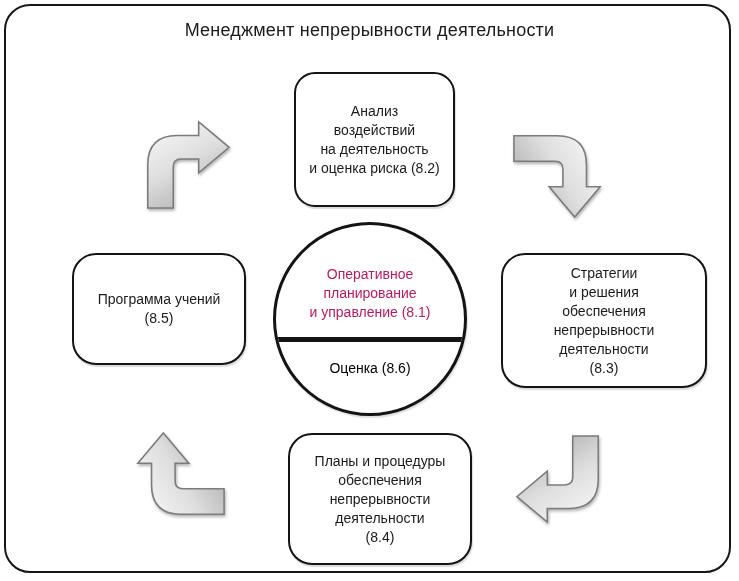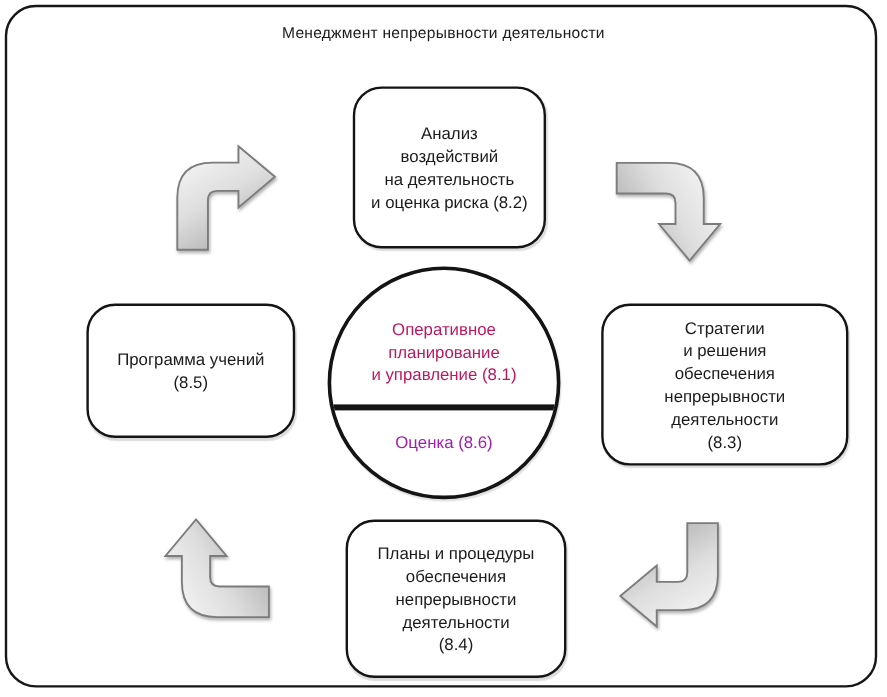--- a/index.html
+++ b/index.html
@@ -25,41 +25,41 @@
     border-radius: 26px;
     box-sizing: border-box;
     background: #ffffff;
   }
   .title {
     position: absolute;
     left: 0;
     top: 20px;
     width: 100%;
     text-align: center;
-    font-size: 13px;
+    font-size: 18px;
     color: #1b1b1b;
     letter-spacing: 0.2px;
   }
   .node {
     position: absolute;
     border: 2px solid #141414;
     border-radius: 24px;
     box-sizing: border-box;
     background: #ffffff;
     display: flex;
     align-items: center;
     justify-content: center;
     text-align: center;
     font-size: 14px;
     line-height: 19px;
     color: #1b1b1b;
     box-shadow: 1px 2px 1px rgba(0,0,0,0.14);
   }
   .label { white-space: pre-line; }
-  .node-top    { left: 294px; top: 72px;  width: 161px; height: 135px; }
+  .node-top    { left: 294px; top: 72px;  width: 161px; height: 135px; border-radius: 21px; }
   .node-right  { left: 501px; top: 253px; width: 206px; height: 135px; }
   .node-bottom { left: 288px; top: 433px; width: 184px; height: 132px; }
   .node-left   { left: 72px;  top: 253px; width: 174px; height: 112px; }
   .circle {
     position: absolute;
     left: 273px;
     top: 222px;
     width: 194px;
     height: 194px;
     border: 3px solid #141414;
@@ -88,21 +88,21 @@
     color: #be185d;
   }
   .circle .bottom-label {
     position: absolute;
     left: 0;
     top: 134px;
     width: 100%;
     text-align: center;
     font-size: 14px;
     line-height: 19px;
-    color: #a21caf;
+    color: #000000;
   }
   .arrow {
     position: absolute;
     width: 98px;
     height: 98px;
   }
   .arrow path {
     stroke: #7c7c7c;
     stroke-width: 1.6;
     fill: url(#arrowGrad);

